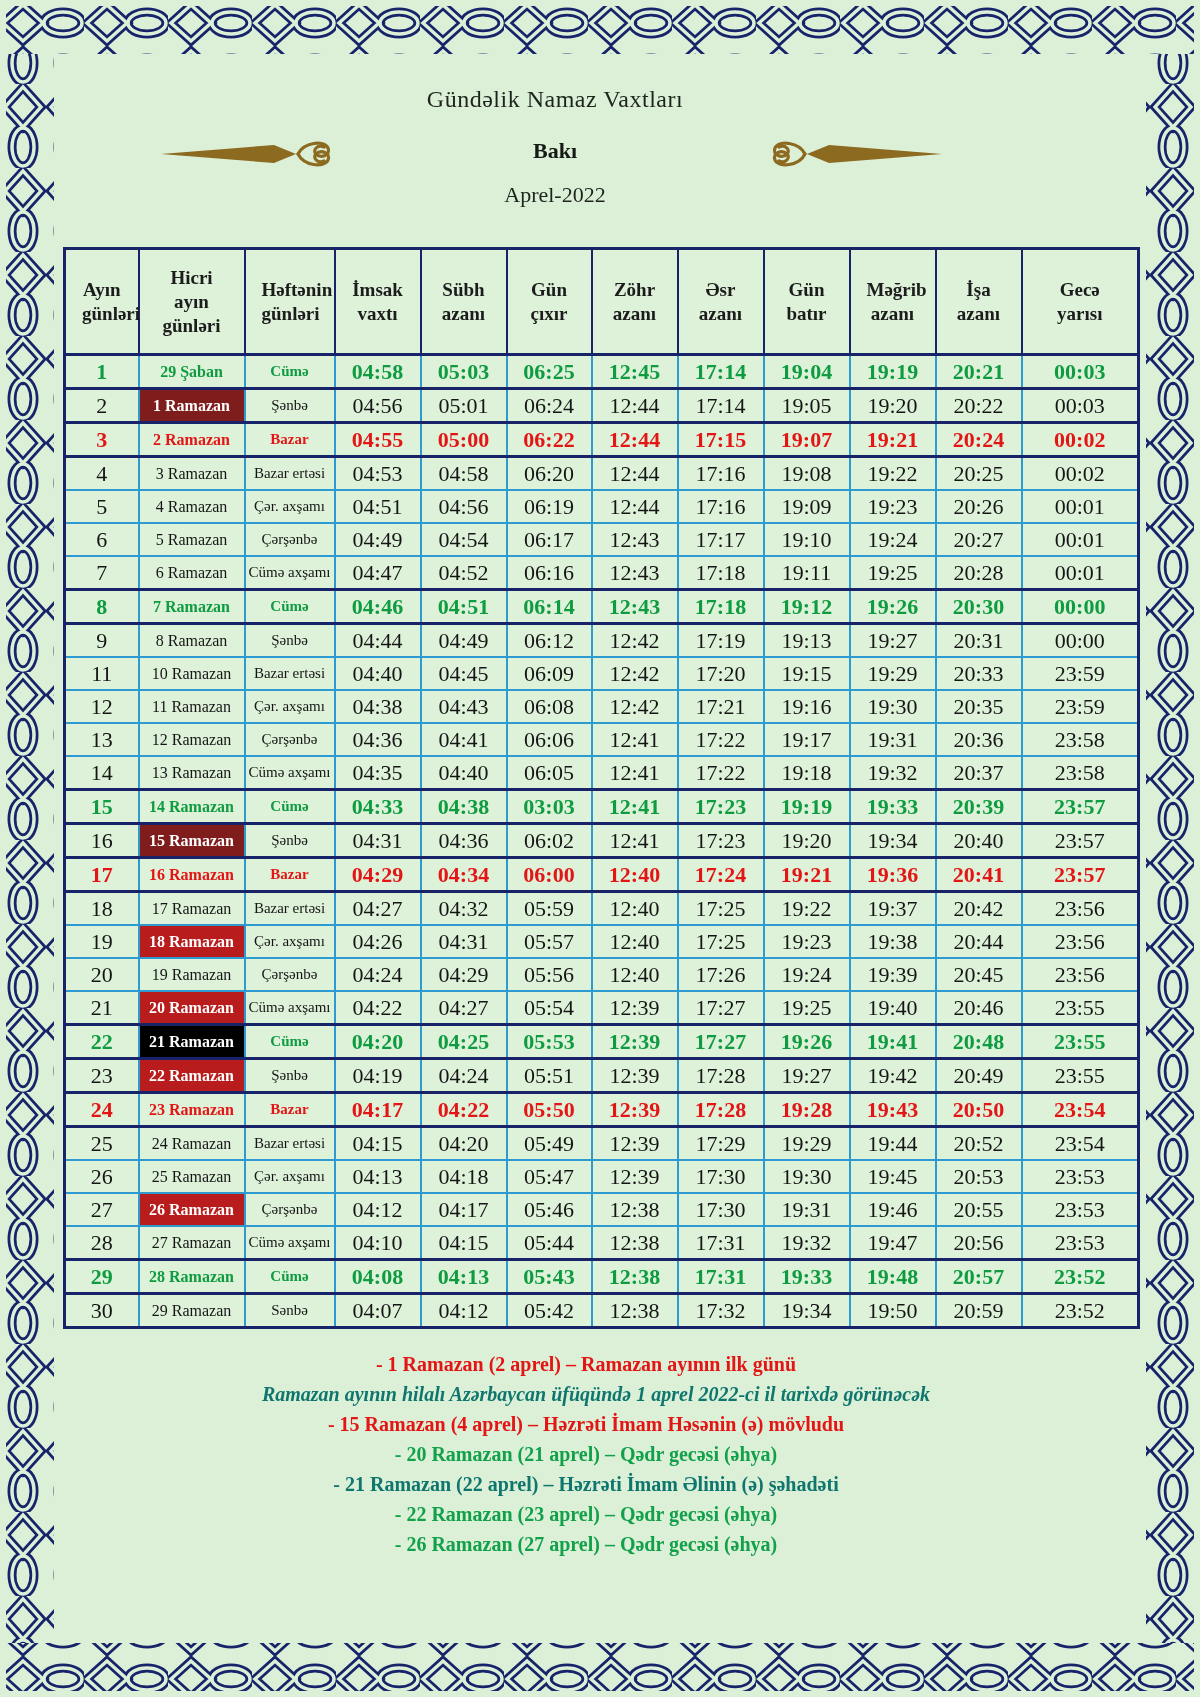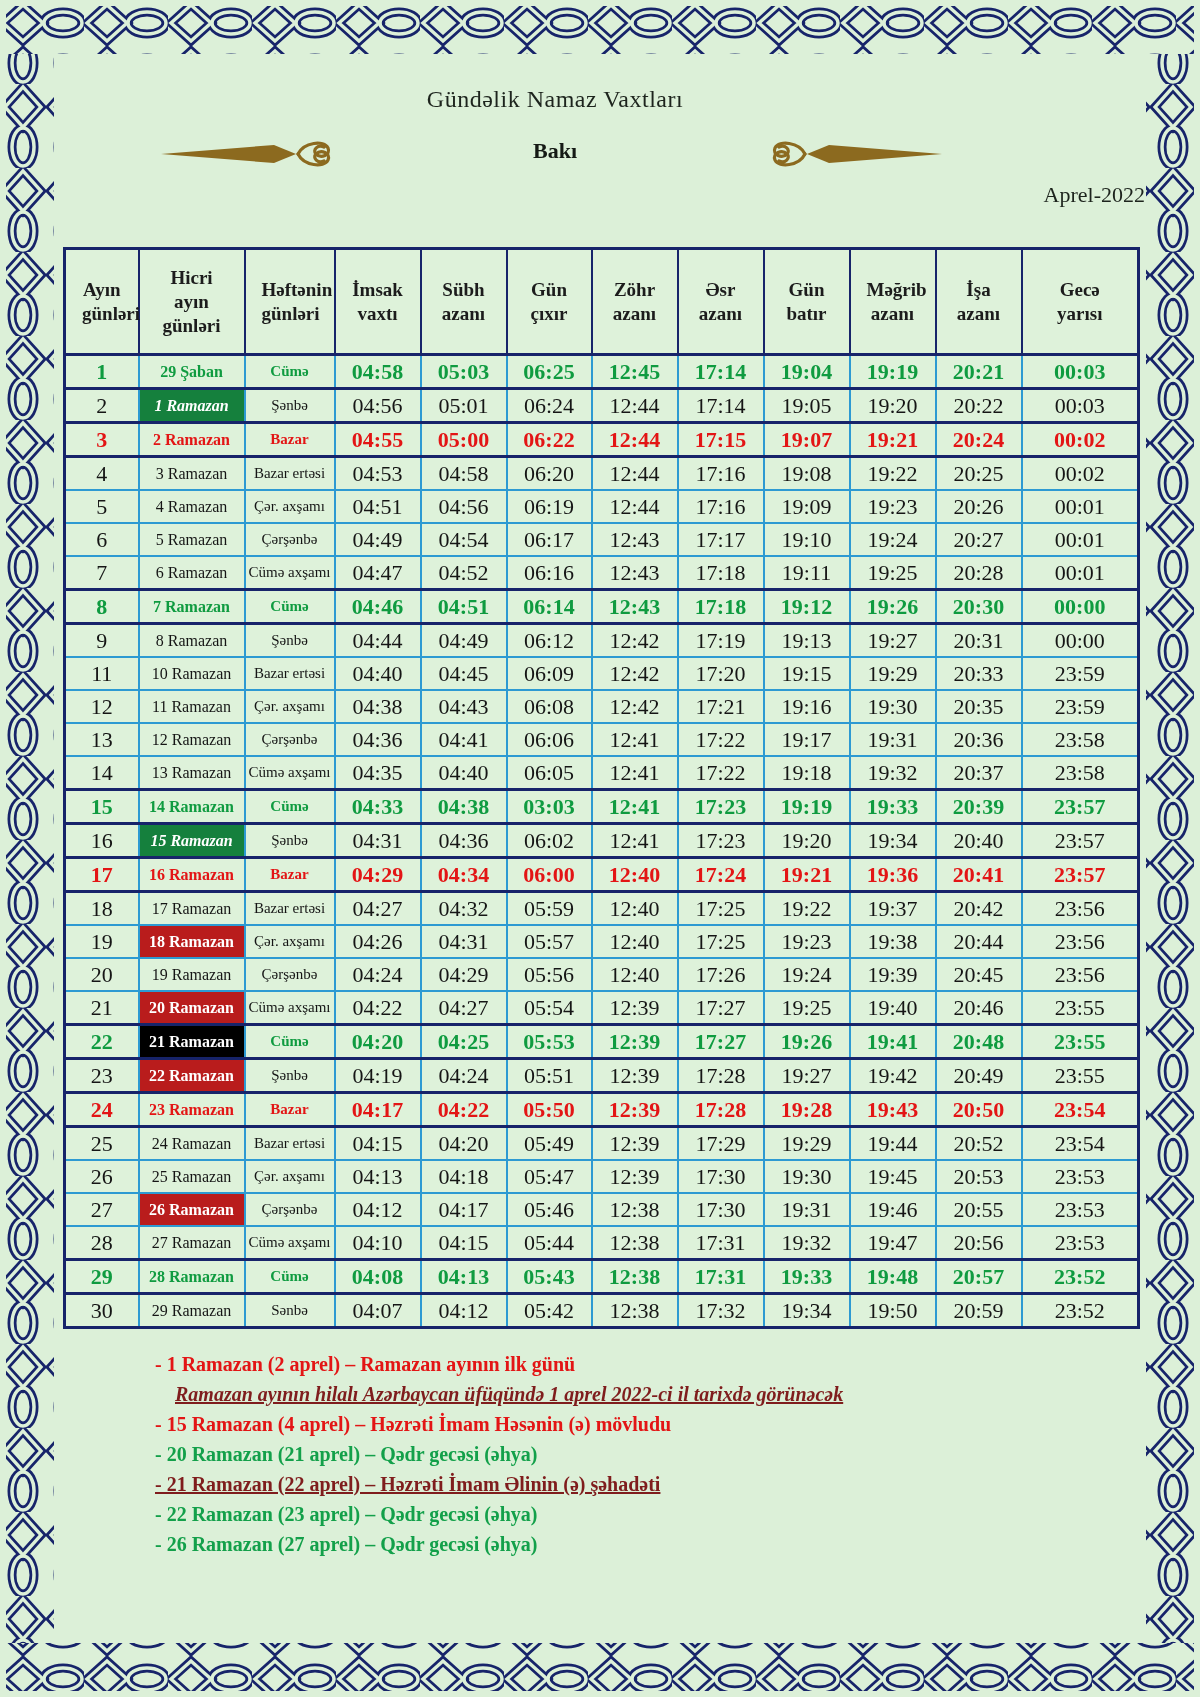--- a/index.html
+++ b/index.html
@@ -3,49 +3,49 @@
 <meta charset="utf-8">
 <style>
   html,body{margin:0;padding:0;}
   body{width:1200px;height:1697px;font-family:"Liberation Serif", serif;}
   .page{position:relative;width:1200px;height:1697px;background:#dcf0d8;overflow:hidden;}
   .frame{position:absolute;left:0;top:0;}
 
   .titles{position:absolute;top:86px;left:0;width:1110px;}
   .main-title{position:absolute;top:0;width:100%;text-align:center;font-size:24px;color:#1d241d;letter-spacing:.5px;}
   .city{position:absolute;top:52px;width:100%;text-align:center;font-size:22px;font-weight:bold;color:#151a15;}
-  .month{position:absolute;top:96px;width:100%;text-align:right;font-size:22px;color:#1d241d;margin-left:35px;}
+  .month{position:absolute;top:96px;width:100%;text-align:center;font-size:22px;color:#1d241d;}
 
   .orn{position:absolute;top:138px;width:188px;height:32px;}
   .orn-left{left:158px;}
   .orn-right{left:757px;}
 
   table.pt{position:absolute;left:63px;top:247px;width:1074px;border-collapse:collapse;table-layout:fixed;
            border:3px solid #17246a;background:#def2da;}
   .pt th{height:62px;font-size:19px;font-weight:bold;color:#1c1c1c;white-space:pre-line;line-height:1.25;
          border:2px solid #17246a;border-bottom:3px solid #17246a;padding:16px;text-align:center;vertical-align:middle;}
   .pt td{height:31px;border:2px solid #2d9ad2;padding:0;text-align:center;vertical-align:middle;color:#151515;}
   .pt td.day{font-size:22px;}
   .pt td.time{font-size:22px;}
   .pt td.hijri{font-size:16px;}
   .pt td.weekday{font-size:15px;}
   tr.r-friday{color:#0f9b40;font-weight:bold;}
   tr.r-friday td{color:#0f9b40;}
   tr.r-sunday{color:#e31515;font-weight:bold;}
   tr.r-sunday td{color:#e31515;}
   tr.hl td{border-top:3px solid #17246a;border-bottom:3px solid #17246a;}
-  td.bg-red{background:#15803d;color:#fff !important;font-weight:bold;font-style:italic;}
+  td.bg-red{background:#7f1d1d;color:#fff !important;font-weight:bold;}
   td.bg-green{background:#b91c1c;color:#fff !important;font-weight:bold;}
   td.bg-black{background:#000;color:#fff !important;font-weight:bold;}
 
-  .notes{position:absolute;left:155px;top:1352px;width:920px;}
+  .notes{position:absolute;left:126px;top:1352px;width:920px;text-align:center;}
   .note{font-size:20px;font-weight:bold;line-height:24px;margin-bottom:6px;}
   .note-red{color:#e31515;}
   .note-green{color:#13a04a;}
-  .note-black{color:#7f1d1d;text-decoration:underline;}
+  .note-black{color:#0f766e;}
   .note.italic{font-style:italic;padding-left:20px;}
 </style>
 </head>
 <body>
 
 <div class="page">
 
   <svg class="frame" width="1200" height="1697" aria-hidden="true">
     <defs>
       <pattern id="kh" width="84" height="46" patternUnits="userSpaceOnUse">

